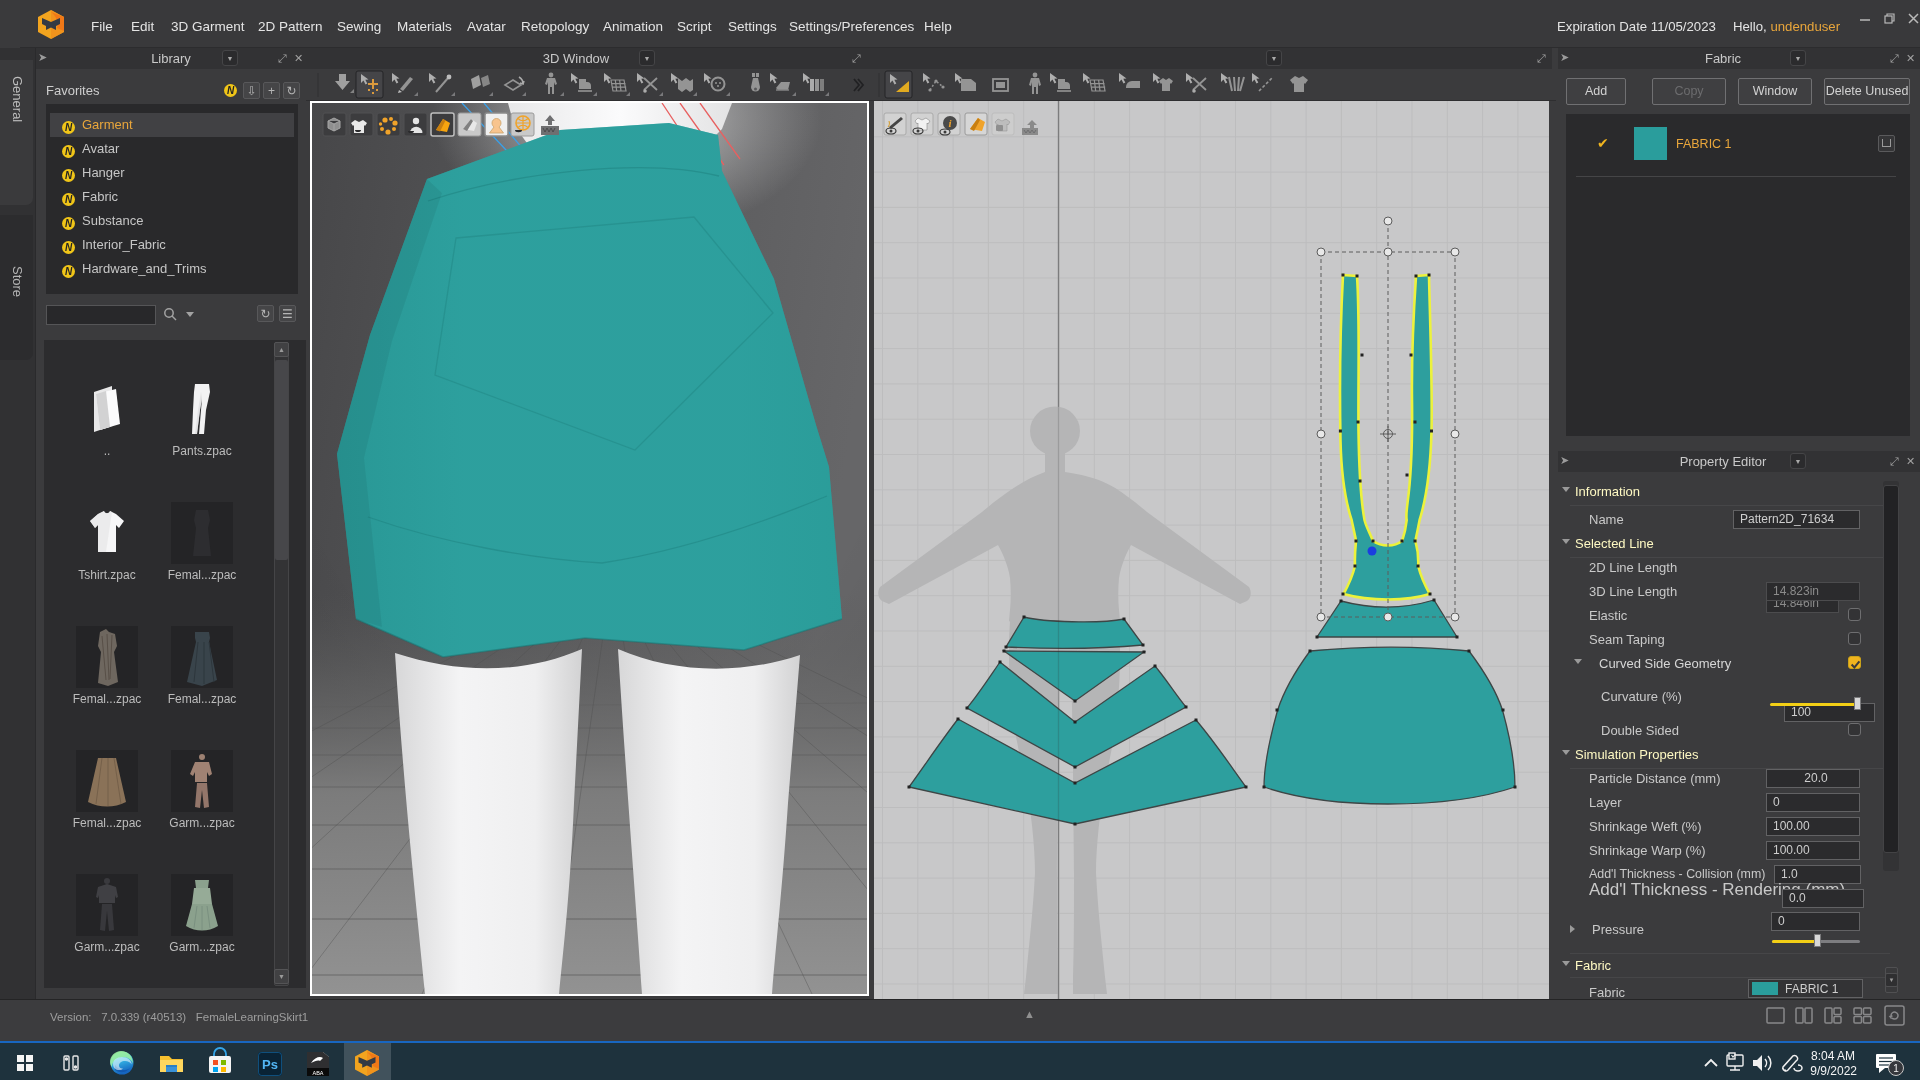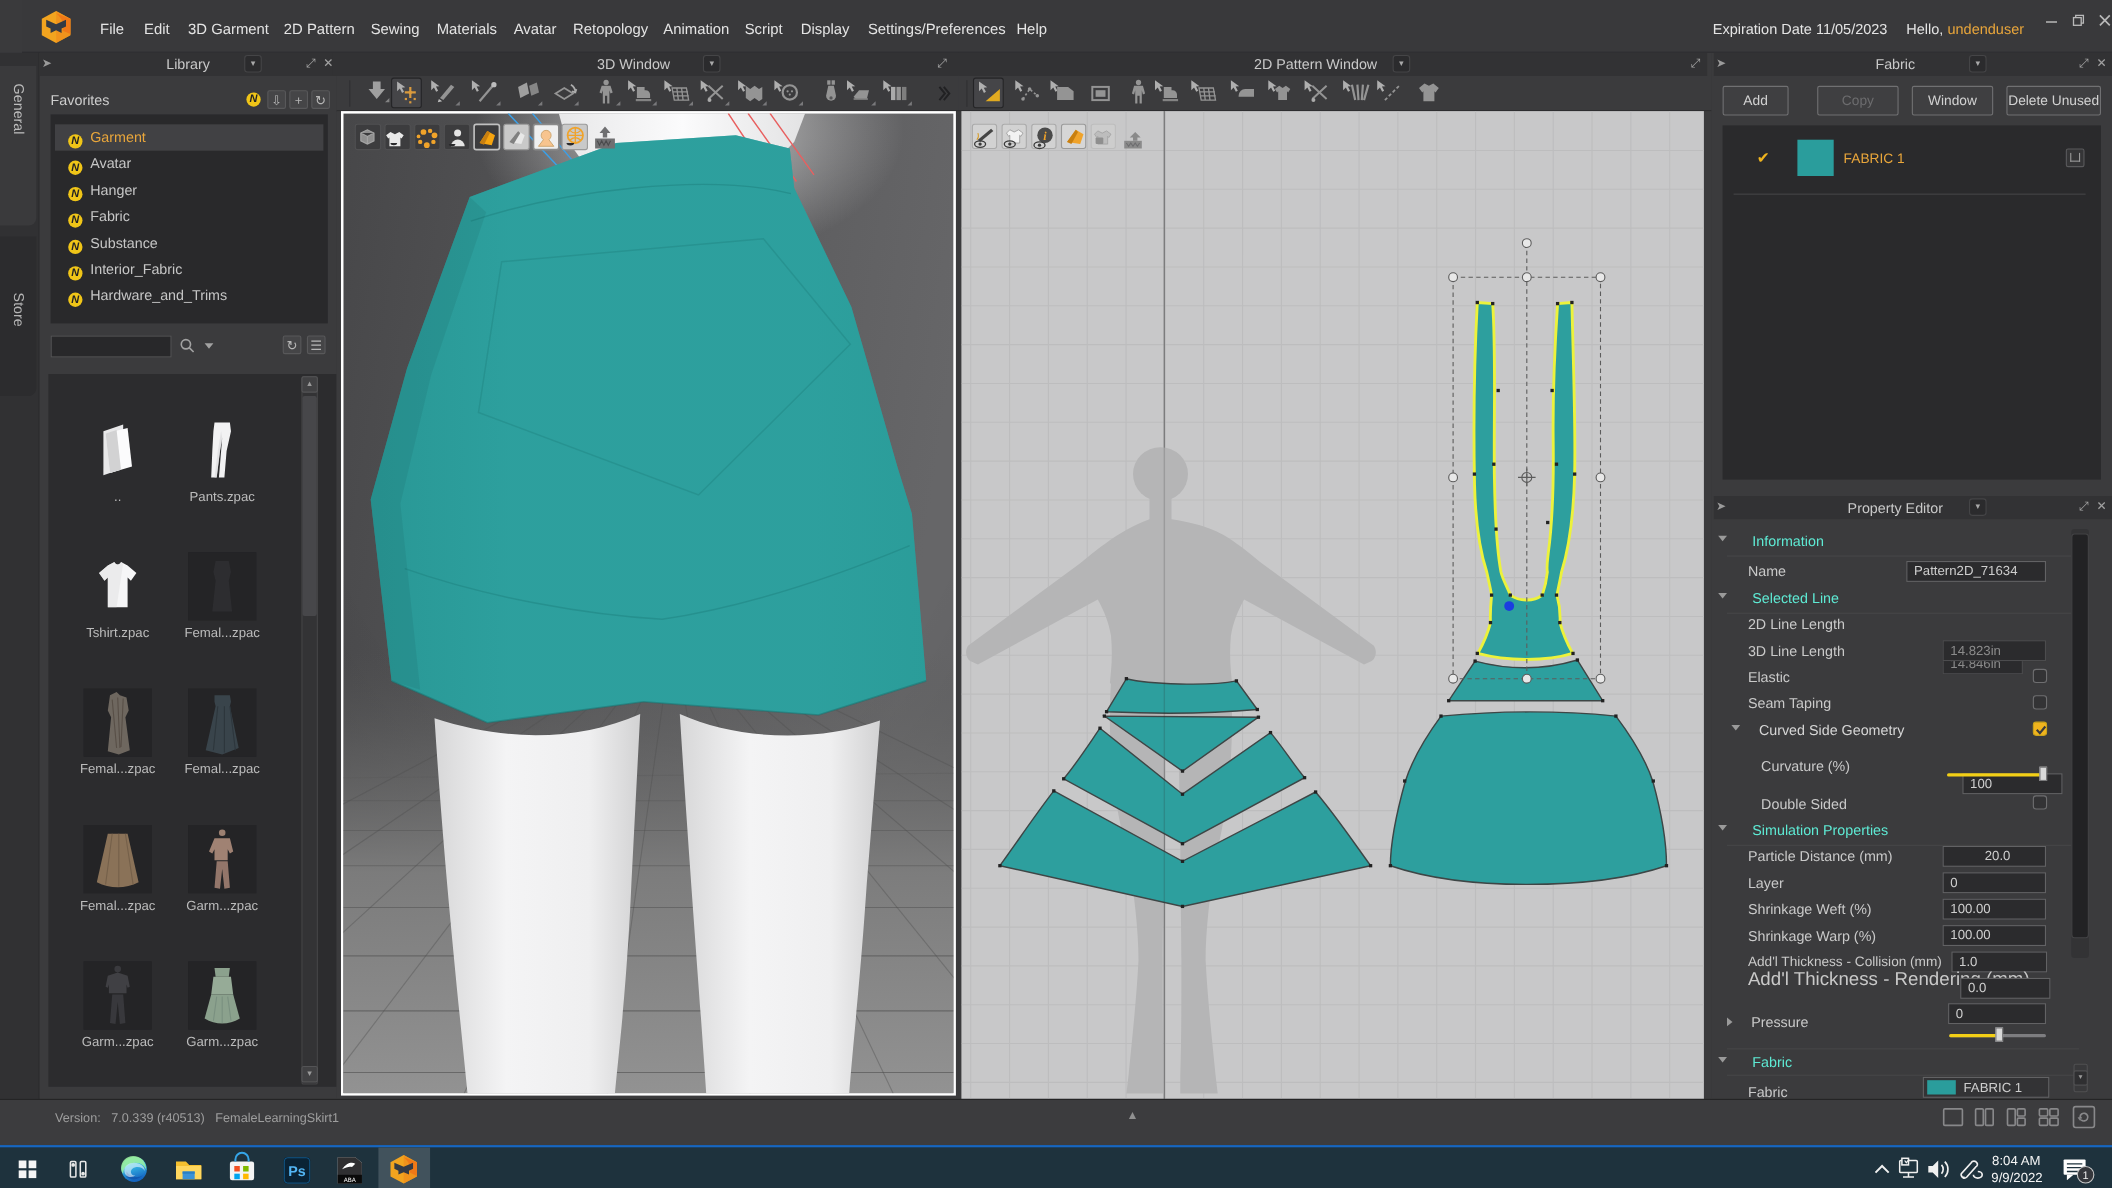--- a/index.html
+++ b/index.html
@@ -46,21 +46,21 @@
 #toolbar2d { position:absolute; left:0px; top:21px; width:685px; height:32px; background:#3b3b3d; border-bottom:1px solid #2e2e30;}
 #vp2d { position:absolute; left:3px; top:53px; width:675px; height:898px; background:#c8c8c9; overflow:hidden; }
 
 
 #rcol { left:1556px; top:48px; width:364px; height:951px; background:#3b3b3d; }
 .pbtn { position:absolute; top:30px; height:27px; background:#3f3f41; border:1px solid #707072; color:#d2d2d2; font-size:12.5px; text-align:center; line-height:25px; border-radius:2px; white-space:nowrap;}
 #fablist { position:absolute; left:10px; top:66px; width:344px; height:322px; background:#2a2a2c; }
 
 
 #pe { position:absolute; left:0; top:403px; width:364px; height:548px; }
-.sech { position:absolute; left:37px; font-size:13px; color:#5eead4; }
+.sech { position:absolute; left:19px; font-size:13px; color:#fef9c3; }
 .sarr { position:absolute; left:6px; width:0; height:0; border-left:4px solid transparent; border-right:4px solid transparent; border-top:5px solid #9a9a9a; }
 .plabel { position:absolute; font-size:13px; color:#c9c9c9; }
 .pinput { position:absolute; height:19px; background:#2b2b2d; border:1px solid #626264; font-size:12px; color:#cecece; padding-left:6px; line-height:17px;}
 .pinput.dis { border-color:#4c4c4e; color:#8b8b8b; }
 .cbox { position:absolute; width:13px; height:13px; background:#333335; border:1px solid #6e6e70; border-radius:3px; }
 .cbox.on { background:#f0b41e; border-color:#caa21a; }
 .hr { position:absolute; left:14px; width:320px; height:1px; background:#464648; }
 
 
 #statusbar { left:0; top:999px; width:1920px; height:42px; background:#3c3c3e; border-top:1px solid #242425; }
@@ -83,21 +83,21 @@
   <span class="mi" style="left:71px">File</span>
   <span class="mi" style="left:111px">Edit</span>
   <span class="mi" style="left:151px">3D Garment</span>
   <span class="mi" style="left:238px">2D Pattern</span>
   <span class="mi" style="left:317px">Sewing</span>
   <span class="mi" style="left:377px">Materials</span>
   <span class="mi" style="left:447px">Avatar</span>
   <span class="mi" style="left:501px">Retopology</span>
   <span class="mi" style="left:583px">Animation</span>
   <span class="mi" style="left:657px">Script</span>
-  <span class="mi" style="left:708px">Display</span>
+  <span class="mi" style="left:708px">Settings</span>
   <span class="mi" style="left:769px">Settings/Preferences</span>
   <span class="mi" style="left:904px">Help</span>
   <span class="right" style="left:1537px">Expiration Date 11/05/2023</span>
   <span class="right" style="left:1713px">Hello, <span style="color:#e9a63b">undenduser</span></span>
   <svg style="position:absolute;left:1838px;top:12px" width="70" height="16" viewBox="0 0 70 16">
    <line x1="2" y1="8" x2="12" y2="8" stroke="#b9b9b9" stroke-width="1.5"></line>
    <rect x="27" y="4" width="7" height="7" fill="none" stroke="#b9b9b9" stroke-width="1.2"></rect>
    <path d="M29 4 v-2 h7 v7 h-2" fill="none" stroke="#b9b9b9" stroke-width="1.2"></path>
    <path d="M51 2 l9 9 m0 -9 l-9 9" stroke="#b9b9b9" stroke-width="1.5"></path>
   </svg>
@@ -429,21 +429,20 @@
               <path d="M2 13 h18 v9 h-18 z" fill="#6f6f71"></path>
               <path d="M4 15 l2 4 2-4 2 4 2-4 2 4 2-4" stroke="#4a4a4c" fill="none"></path>
             </g>
           </svg>
         </div>
       </div>
 </div>
 
 <div id="w2d" class="abs">
   <div class="titlebar" style="left:0;top:0;width:681px;">
-    <span class="t" style="width:650px">2D Pattern Window</span>
     <span class="drop" style="left:395px">▼</span>
     <span class="tbico" style="left:290px; left:664px">⤢</span>
   </div>
   <div id="toolbar2d">
         <svg width="685" height="32" viewBox="0 0 685 32" style="position:absolute;left:0;top:0;opacity:0.92">
           <line x1="8" y1="4" x2="8" y2="28" stroke="#2e2e30" stroke-width="1"></line>
           <rect x="14" y="2" width="27" height="27" rx="2" fill="#46464a" stroke="#232325"></rect>
           <g transform="translate(15,2)">
             <path d="M4 3 l0 9 l2.5-2.5 l2 4 l1.8-1 l-2-3.8 l3.2-0.3 z" fill="#b9b9b9"></path>
             <path d="M10 21 L23 21 L23 10 z" fill="#f0b41e"></path>

